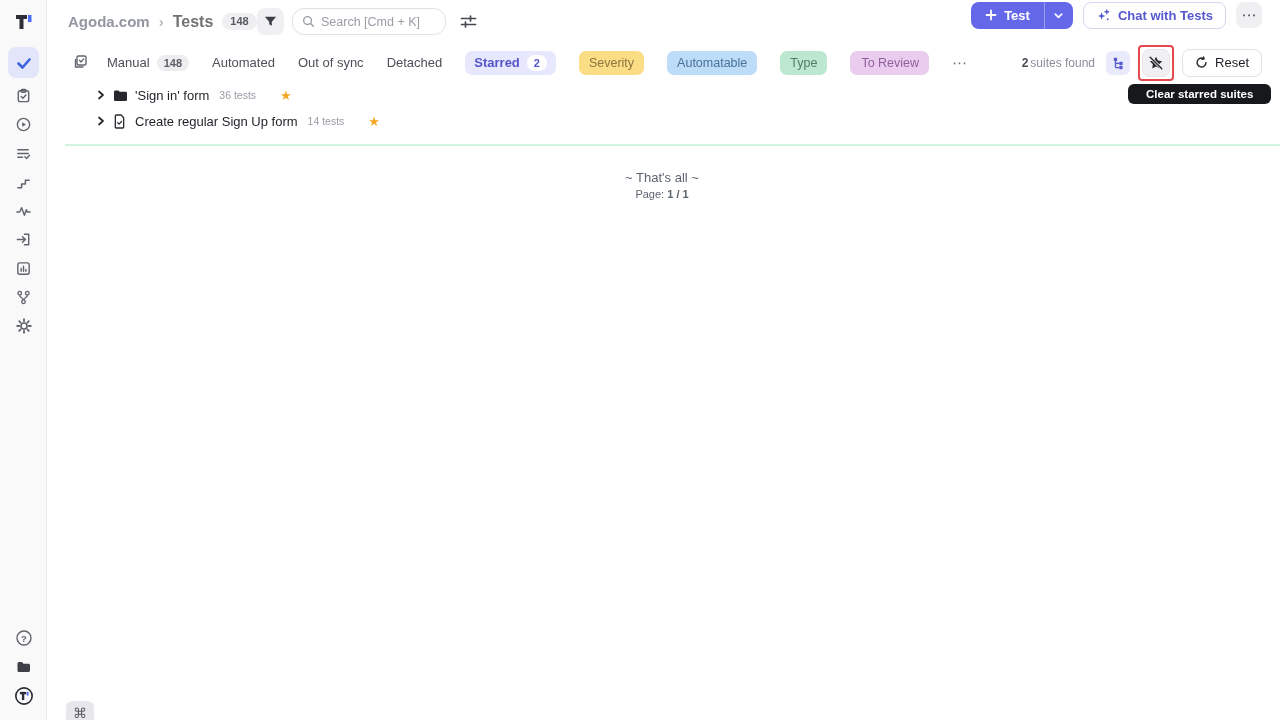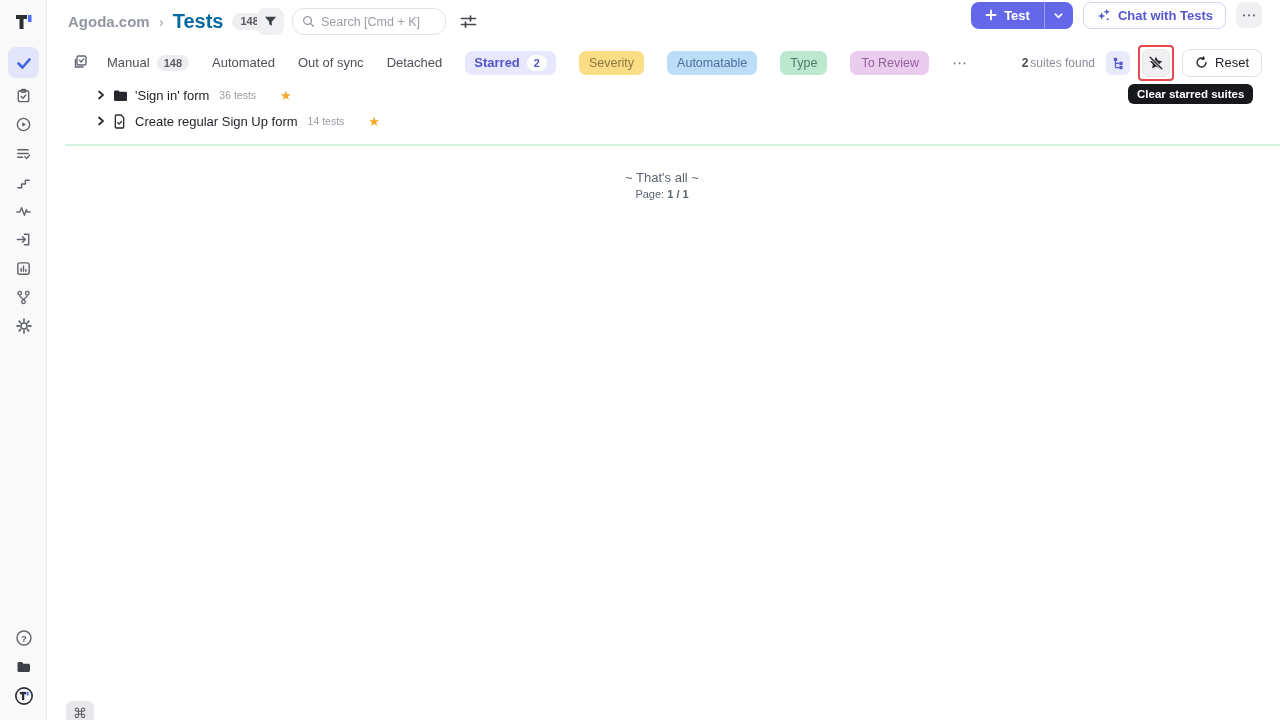--- a/index.html
+++ b/index.html
@@ -14,21 +14,21 @@
   .side-logo { position:absolute; left:13px; top:11px; width:22px; height:22px; }
   .nav-item { position:absolute; left:8px; width:31px; height:31px; display:flex;
     align-items:center; justify-content:center; border-radius:8px; cursor:pointer; }
   .nav-item.active { background:#e3e5fb; }
   .nav-item svg { display:block; }
   
   .topbar { position:absolute; left:47px; top:0; right:0; height:43px; background:#fff; }
   .crumbs { position:absolute; left:21px; top:0; height:43px; display:flex; align-items:center; gap:9px; }
   .crumb-project { font-size:15px; font-weight:700; color:#9397a2; }
   .crumb-sep { font-size:15px; color:#b9bcc4; font-weight:700; }
-  .crumb-page { font-size:20px; font-weight:700; color:#0369a1; }
+  .crumb-page { font-size:16px; font-weight:700; color:#737373; }
   .count-badge { background:#efeff2; color:#575a61; font-size:11px; font-weight:700;
     border-radius:10px; padding:3px 8px; line-height:1; }
   .icon-btn { display:flex; align-items:center; justify-content:center;
     background:#f0f0f3; border:none; border-radius:8px; cursor:pointer; }
   .funnel-btn { position:absolute; left:210px; top:8px; width:27px; height:27px; }
   .search-box { position:absolute; left:245px; top:8px; width:154px; height:27px;
     border:1px solid #e0e1e6; border-radius:12px; display:flex; align-items:center;
     gap:6px; padding:0 9px; background:#fff; }
   .search-box input { border:none; outline:none; width:110px; font-size:12.5px;
     color:#202428; font-family:"Liberation Sans",sans-serif; background:transparent; }
@@ -61,21 +61,21 @@
   .tabs-more { font-size:15px; color:#6d7077; background:none; border:none; cursor:pointer; letter-spacing:1px; }
   .filter-right { position:absolute; right:18px; top:0; height:39px; display:flex; align-items:center; gap:8px; }
   .results { font-size:12px; color:#8b8d98; margin-right:3px; white-space:nowrap; }
   .results b { color:#494c52; font-weight:700; margin-right:2px; }
   .tree-btn { width:24px; height:24px; background:#e9eafc; border-radius:6px; }
   .star-highlight { border:2px solid #e5484d; border-radius:4px; padding:2px; display:flex; }
   .star-off-btn { width:28px; height:28px; background:#f0f0f3; border:1px solid #e6e6e9; border-radius:7px; }
   .reset-btn { height:28px; background:#fff; border:1px solid #e0e1e6; border-radius:8px;
     display:flex; align-items:center; gap:7px; padding:0 12px; font-size:13px; color:#1c1f24; cursor:pointer; }
   .tooltip { position:absolute; left:1128px; top:84px; background:#17181b; color:#fff;
-    font-size:11.5px; font-weight:600; border-radius:6px; padding:4px 9px; white-space:nowrap; z-index:5; }
+    font-size:11.5px; font-weight:600; border-radius:6px; padding:4px 18px; white-space:nowrap; z-index:5; }
   
   .tree-area { position:absolute; left:47px; top:82px; right:0; }
   .tree-row { height:26px; display:flex; align-items:center; padding-left:48px; cursor:pointer; }
   .row-caret { width:18px; display:flex; align-items:center; }
   .row-icon { width:22px; display:flex; align-items:center; }
   .row-name { font-size:13px; font-weight:500; color:#1e2126; }
   .row-tests { font-size:10.5px; color:#9a9da6; margin-left:10px; }
   .row-star { color:#f5a623; font-size:13px; margin-left:24px; line-height:1; }
   .drop-line { position:absolute; left:18px; right:0; top:62px; height:2px; background:#d2f3e0; }
   

